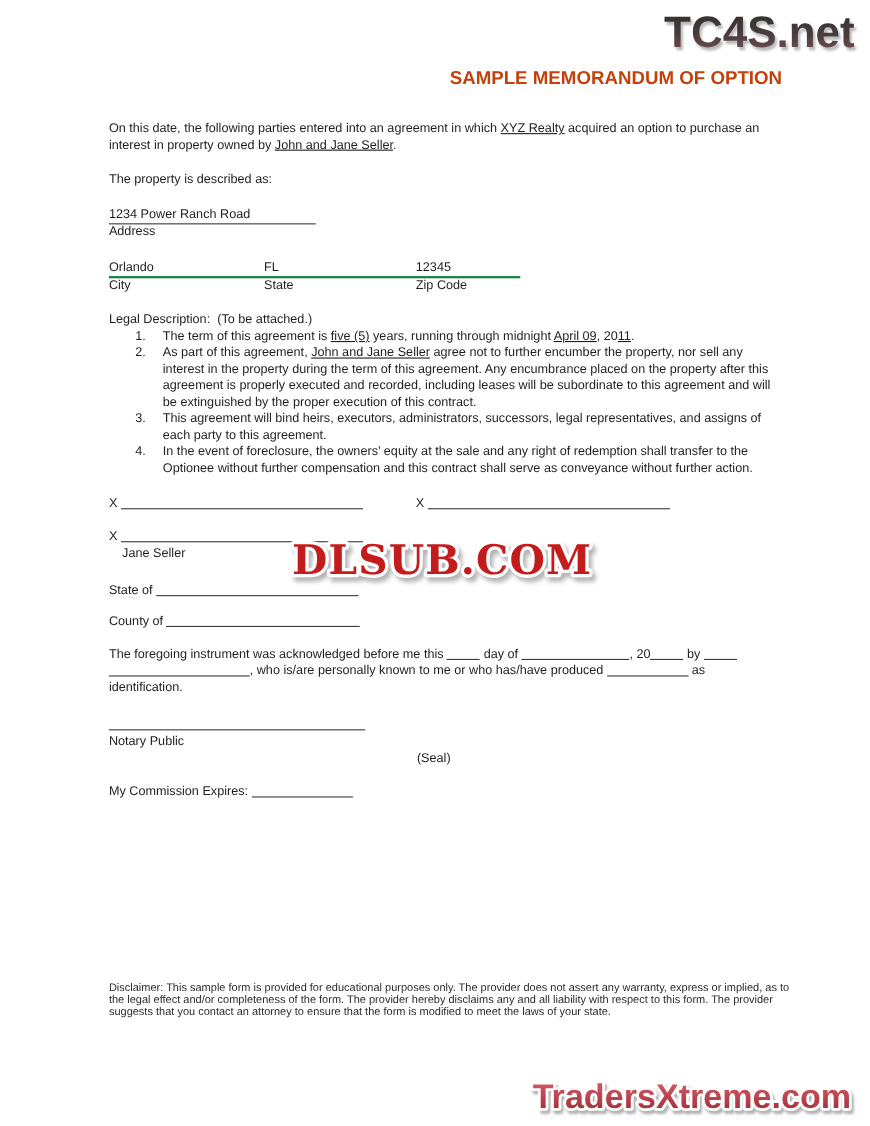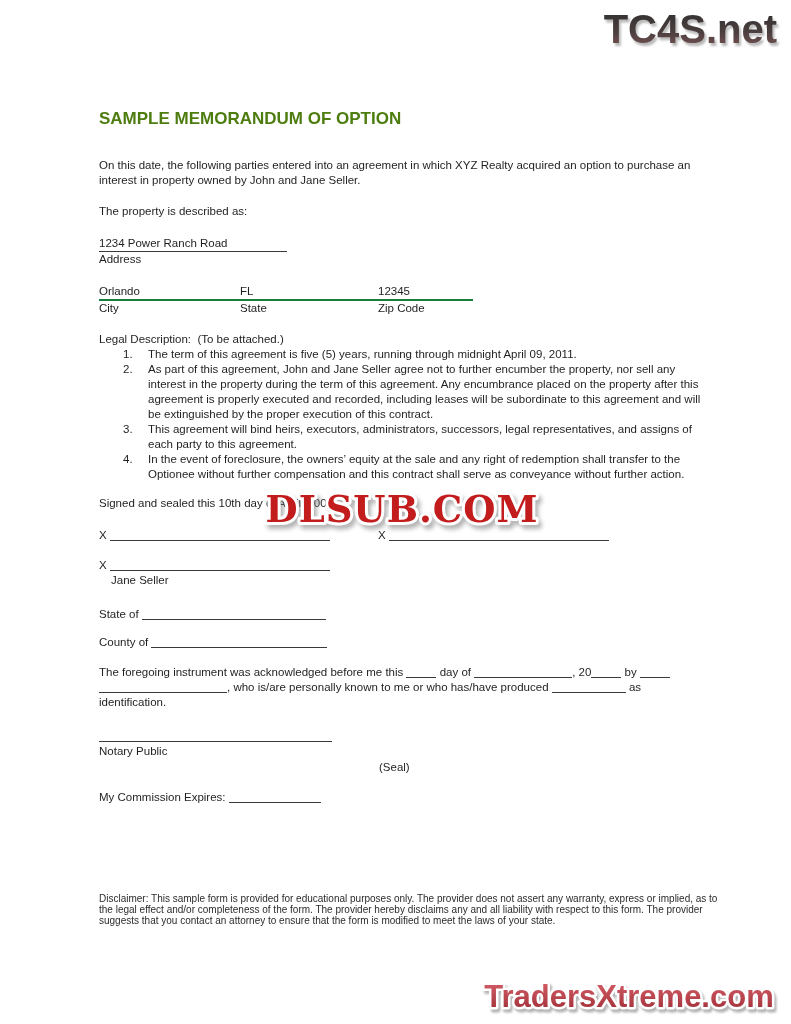--- a/index.html
+++ b/index.html
@@ -1,21 +1,21 @@
 <!DOCTYPE html>
 <html><head>
 <meta charset="utf-8">
 <style>
   html,body{margin:0;padding:0;background:#fff;}
   .page{position:relative;width:791px;height:1024px;background:#ffffff;overflow:hidden;
         font-family:"Liberation Sans",sans-serif;color:#1f1f1f;}
   .content{position:absolute;left:99px;top:0;width:612px;font-size:11.5px;line-height:15px;}
-  .title{padding-top:108px;text-align:left;font-weight:bold;font-size:17px;line-height:21px;color:#4d7c0f;}
+  .title{padding-top:60px;text-align:right;font-weight:bold;font-size:17px;line-height:21px;color:#c2410c;}
   .intro{margin-top:29px;}
-  u, .ul{}
+  u, .ul{text-decoration:underline;}
   .prop-intro{margin-top:16px;}
   .addr-value{display:inline-block;width:188px;border-bottom:1px solid #3a3a3a;}
   .addr-row{margin-top:17px;}
   .csz-row{margin-top:17px;display:flex;width:374px;border-bottom:2px solid #15803d;}
   .csz-labels{display:flex;width:374px;}
   .c1{width:141px;}.c2{width:138px;}.c3{flex:1;}
   .legal-heading{margin-top:16px;white-space:pre-wrap;}
   ol.legal-list{margin:0;padding:0;list-style:none;}
   ol.legal-list li{position:relative;padding-left:49px;}
   ol.legal-list .num{position:absolute;left:24px;top:0;}
@@ -88,21 +88,20 @@
 
     <div class="legal-heading">Legal Description:  (To be attached.)</div>
 
     <ol class="legal-list">
       <li><span class="num">1.</span><span>The term of this agreement is </span><span class="ul">five (5)</span><span> years, running through midnight </span><span class="ul">April 09</span><span>, 20</span><span class="ul">11</span><span>.</span></li>
       <li><span class="num">2.</span><span>As part of this agreement, </span><span class="ul">John and Jane Seller</span><span> agree not to further encumber the property, nor sell any interest in the property during the term of this agreement. Any encumbrance placed on the property after this agreement is properly executed and recorded, including leases will be subordinate to this agreement and will be extinguished by the proper execution of this contract.</span></li>
       <li><span class="num">3.</span><span>This agreement will bind heirs, executors, administrators, successors, legal representatives, and assigns of each party to this agreement.</span></li>
       <li><span class="num">4.</span><span>In the event of foreclosure, the owners’ equity at the sale and any right of redemption shall transfer to the Optionee without further compensation and this contract shall serve as conveyance without further action.</span></li>
     </ol>
 
-    <div class="signed"><span>Signed and sealed this </span><span class="ul">10th</span><span> day of </span><span class="ul">April</span><span>, 20</span><span class="ul">06</span><span>.</span></div>
 
     <div class="sig-block">
       <div class="sig-row">
         <div class="sig-col"><span>X</span> <span class="bl w220"></span></div>
         <div><span>X</span> <span class="bl w220"></span></div>
       </div>
     </div>
 
     <div class="sig-block sig-block2">
       <div><span>X</span> <span class="bl w220"></span></div>

